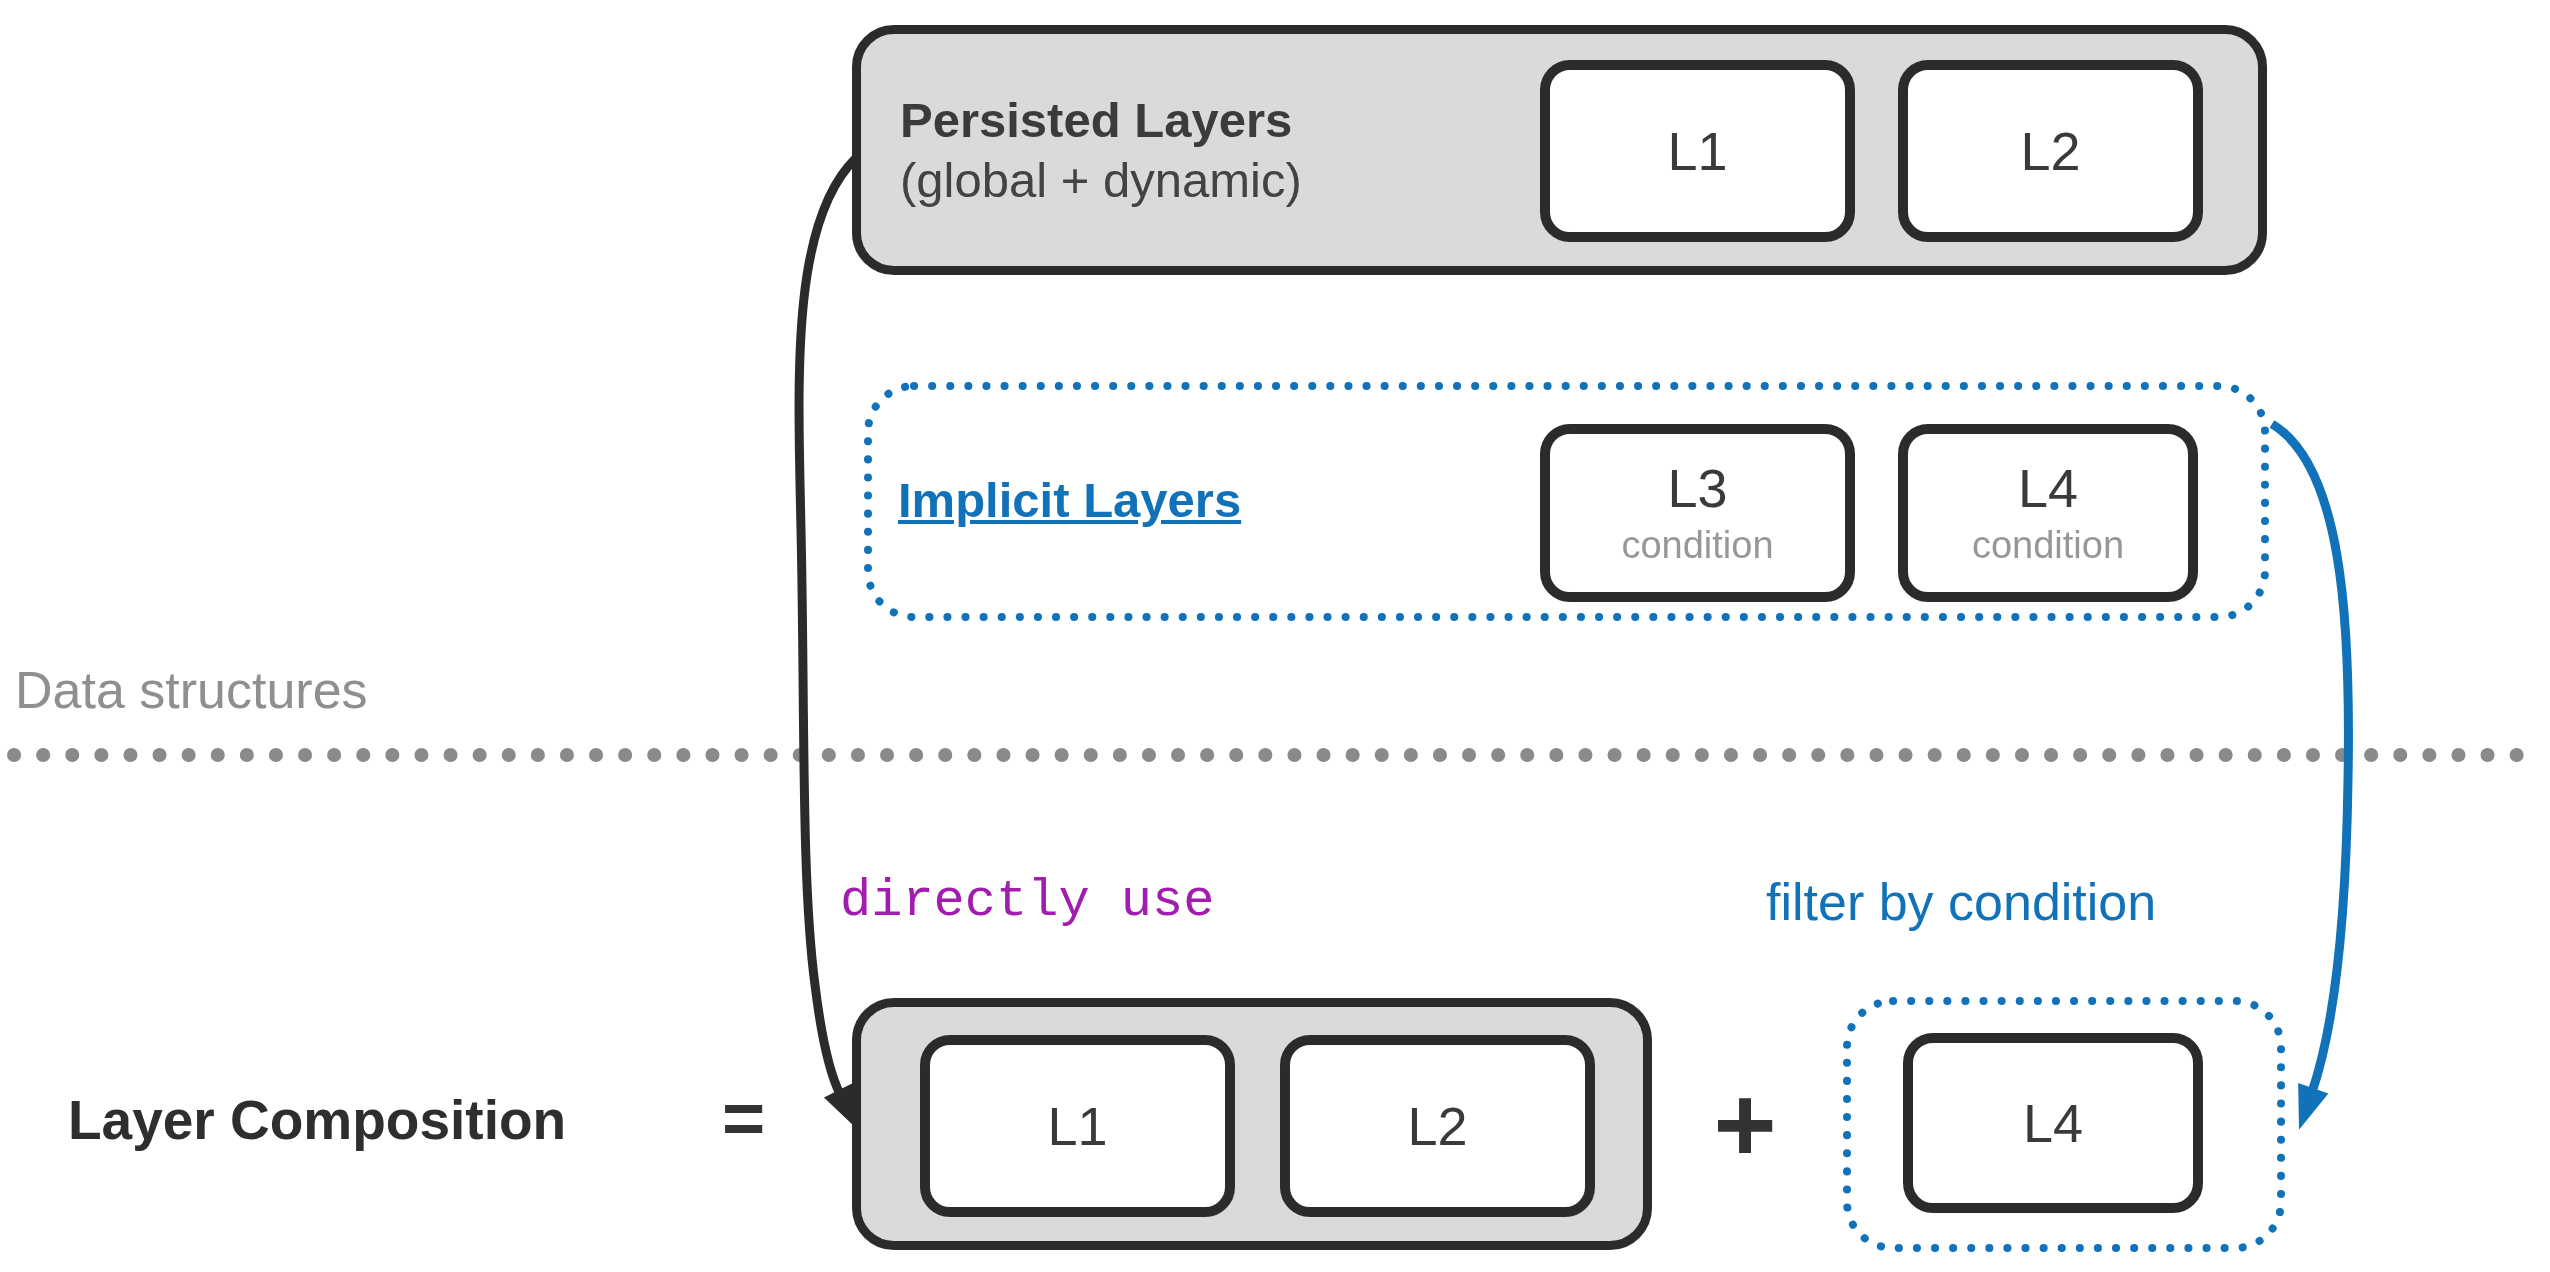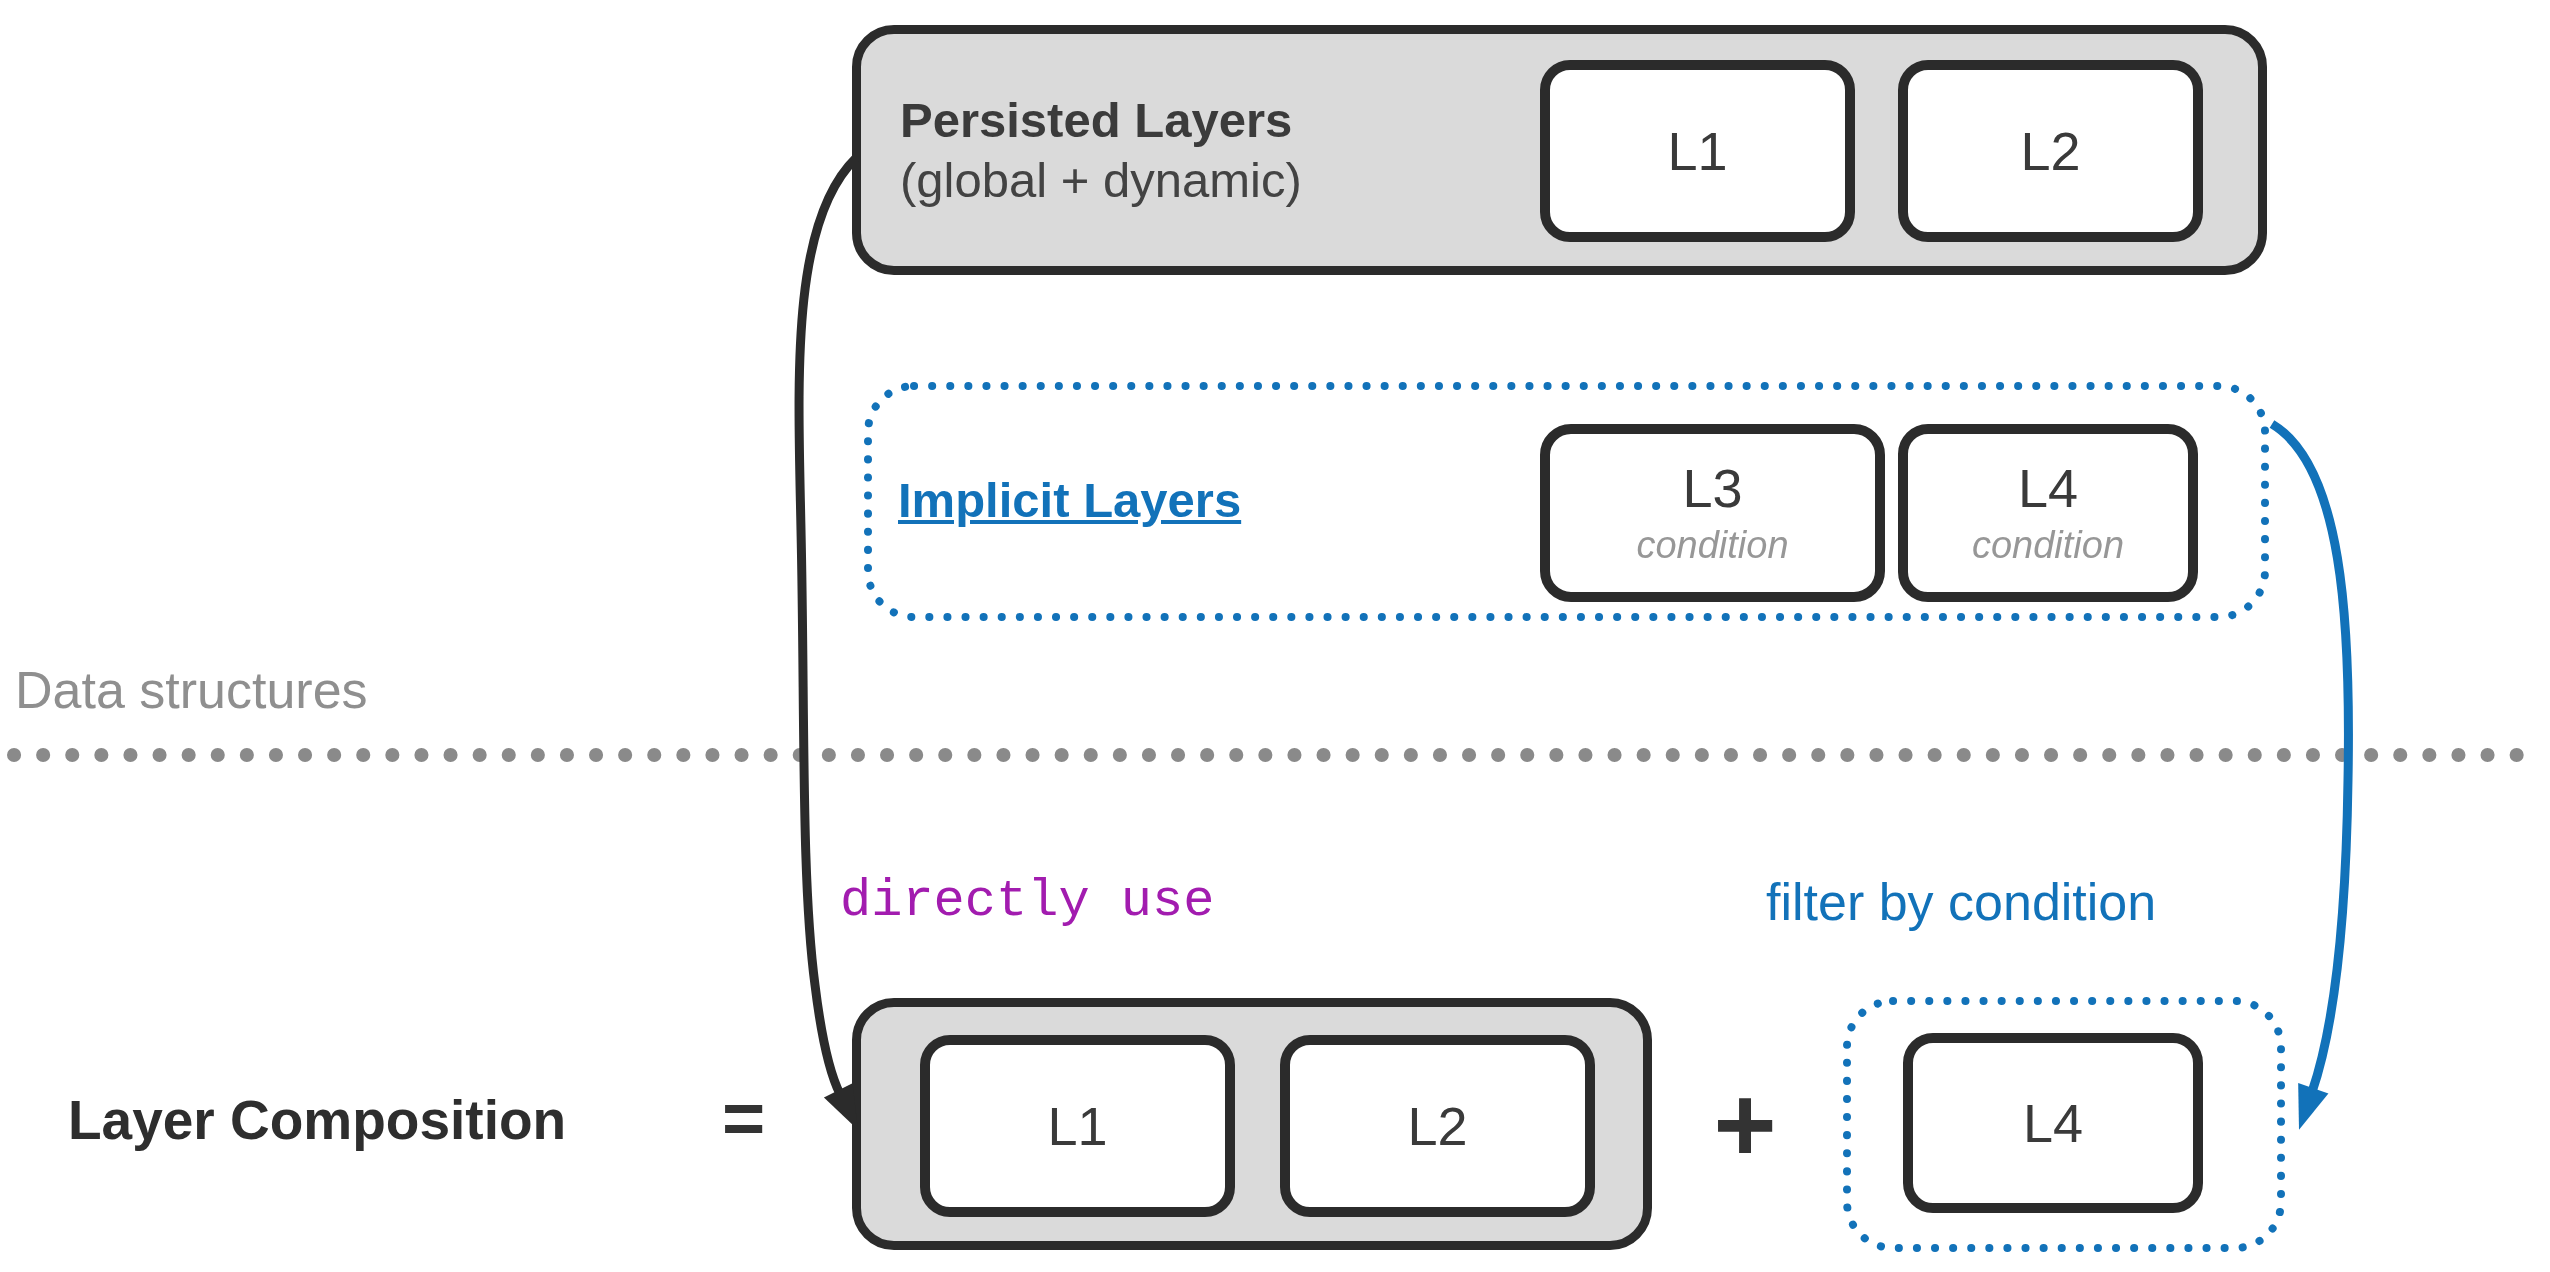--- a/index.html
+++ b/index.html
@@ -15,21 +15,21 @@
   .panel{
     background:#dadada;border:9px solid #2b2b2b;border-radius:42px;z-index:1;
   }
   .lbox{
     background:#ffffff;border:10px solid #2b2b2b;border-radius:30px;z-index:2;
     display:flex;flex-direction:column;align-items:center;justify-content:center;
     color:#3a3a3a;
     text-align:center;
   }
   .lbox .llabel{font-size:54px;line-height:58px;color:#3a3a3a;}
-  .lbox .lsub{font-size:38px;line-height:44px;color:#979797;margin-top:6px;font-style:italic;}
+  .lbox .lsub{font-size:38px;line-height:44px;color:#979797;margin-top:6px;}
 
   
   .persisted-text{
     left:900px;top:50px;height:200px;display:flex;flex-direction:column;justify-content:center;
     z-index:3;color:#3b3b3b;
   }
   .persisted-title{font-size:49px;line-height:60px;font-weight:bold;}
   .persisted-sub{font-size:49px;line-height:60px;color:#434343;}
 
   .implicit-title{
@@ -77,21 +77,21 @@
     <div class="persisted-sub">(global + dynamic)</div>
   </div>
   <div class="abs lbox" style="left:1540px;top:60px;width:315px;height:182px;">
     <span class="llabel">L1</span>
   </div>
   <div class="abs lbox" style="left:1898px;top:60px;width:305px;height:182px;">
     <span class="llabel">L2</span>
   </div>
 
   <div class="abs implicit-title">Implicit Layers</div>
-  <div class="abs lbox" style="left:1540px;top:424px;width:345px;height:178px;border-radius:31px;">
+  <div class="abs lbox" style="left:1540px;top:424px;width:315px;height:178px;">
     <span class="llabel">L3</span>
     <span class="lsub">condition</span>
   </div>
   <div class="abs lbox" style="left:1898px;top:424px;width:300px;height:178px;">
     <span class="llabel">L4</span>
     <span class="lsub">condition</span>
   </div>
 
   <div class="abs muted-label" style="left:15px;top:660px;">Data structures</div>
 

